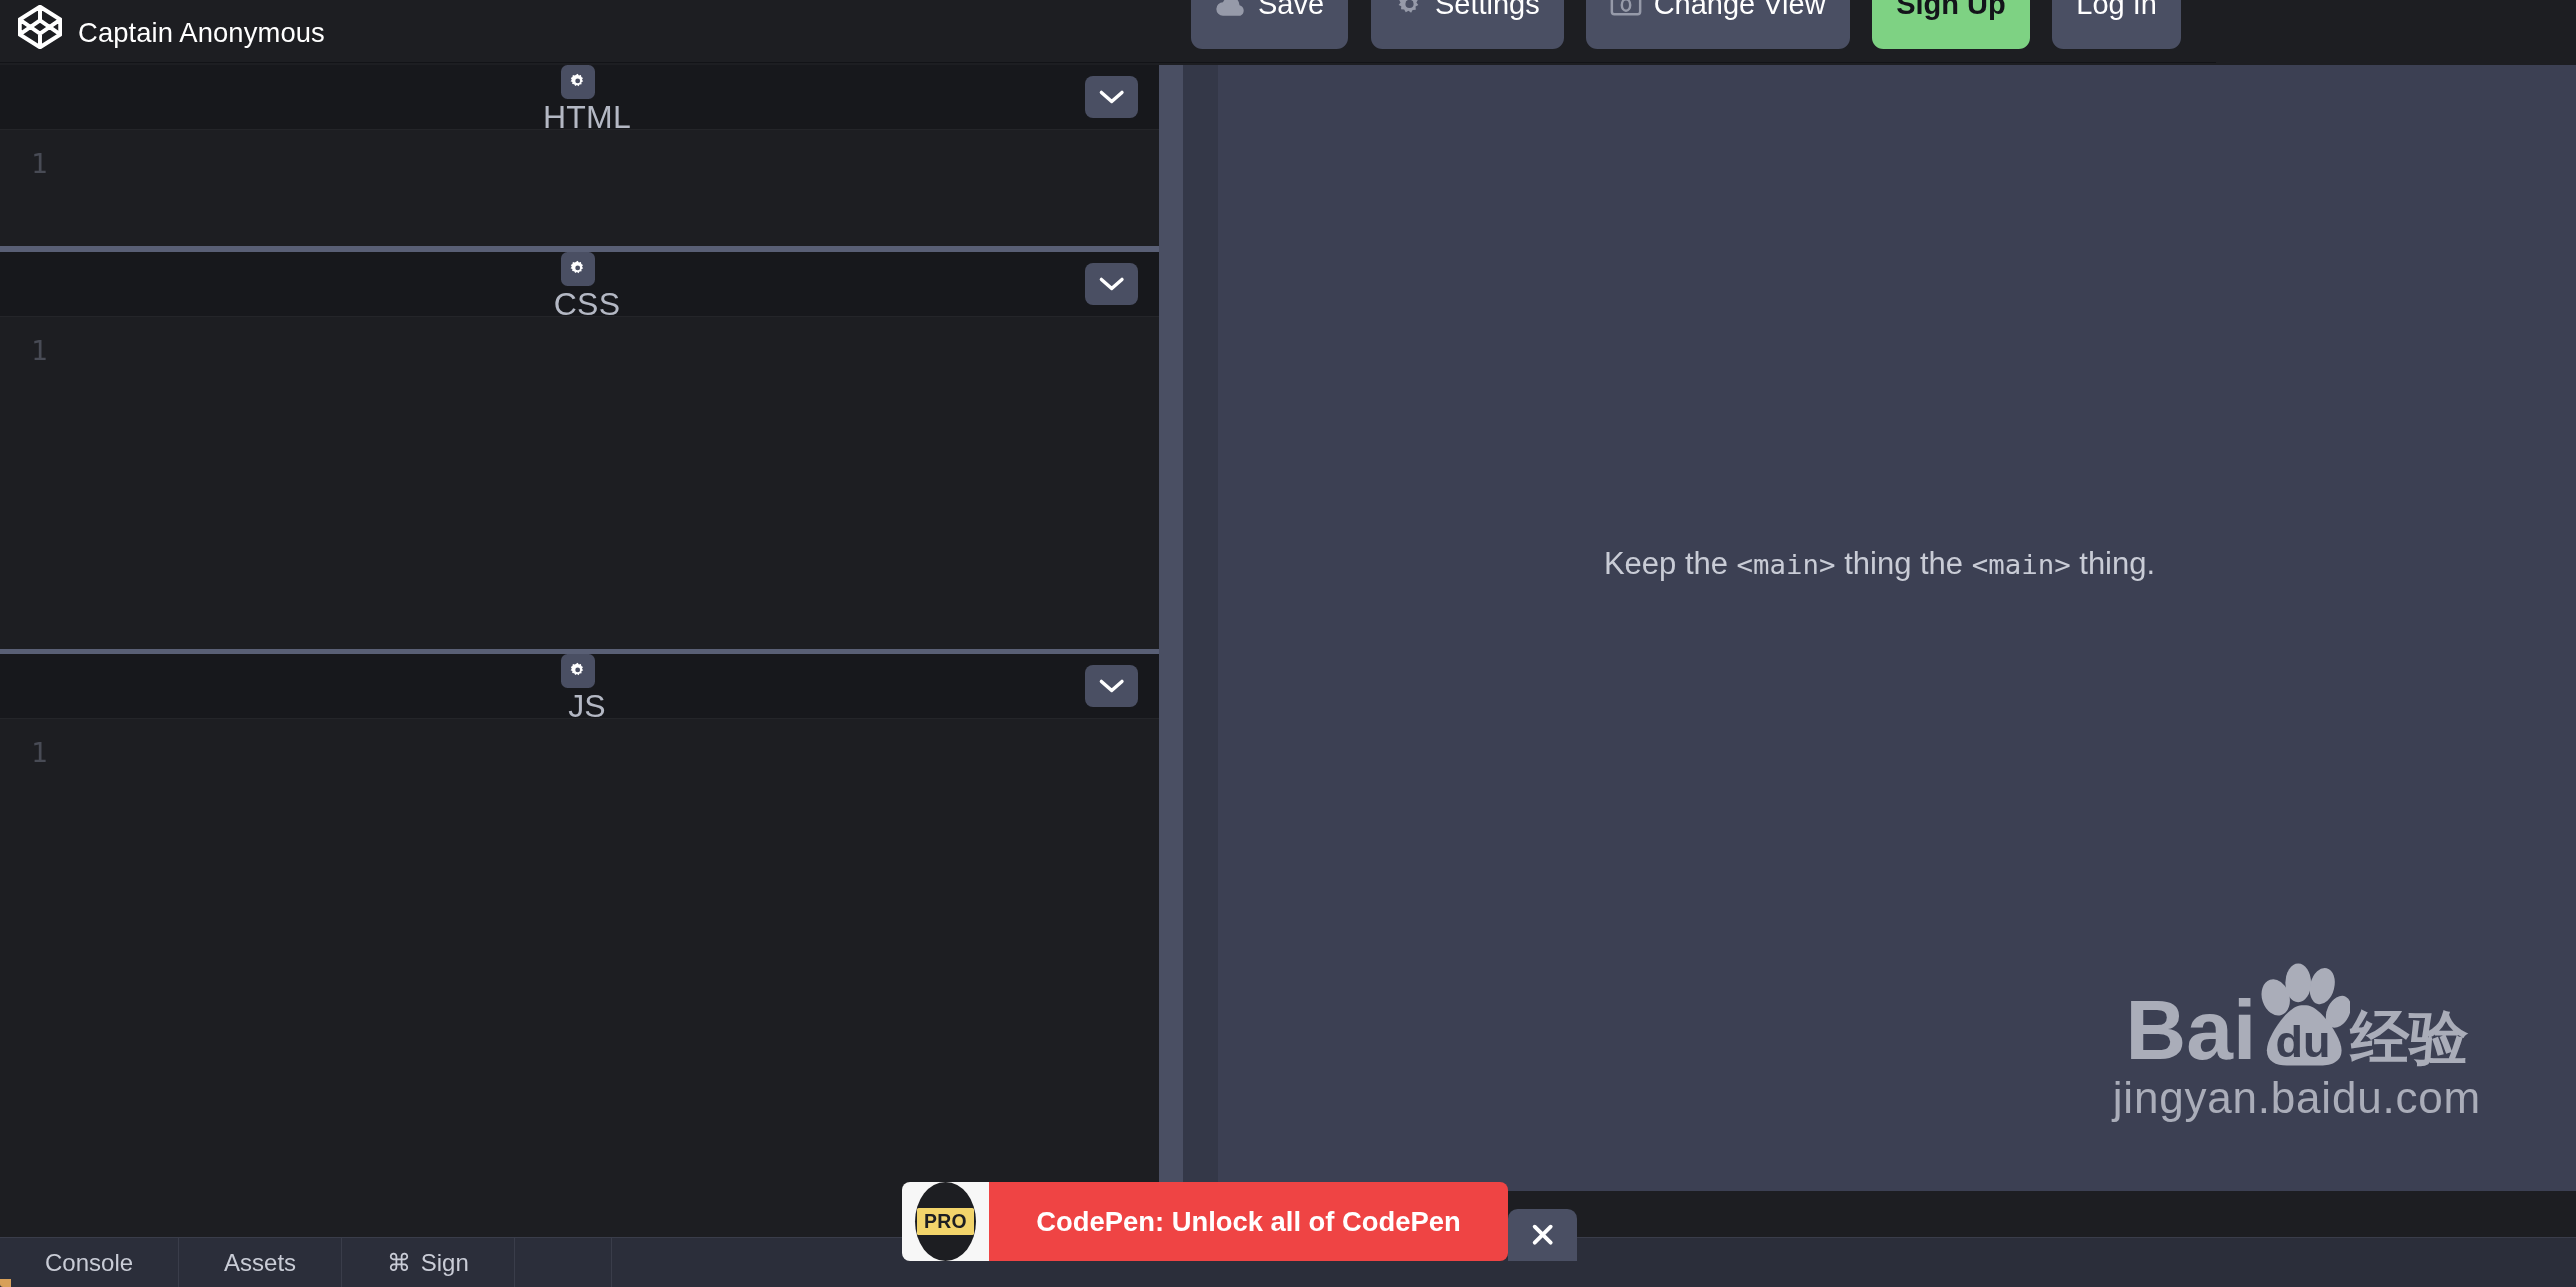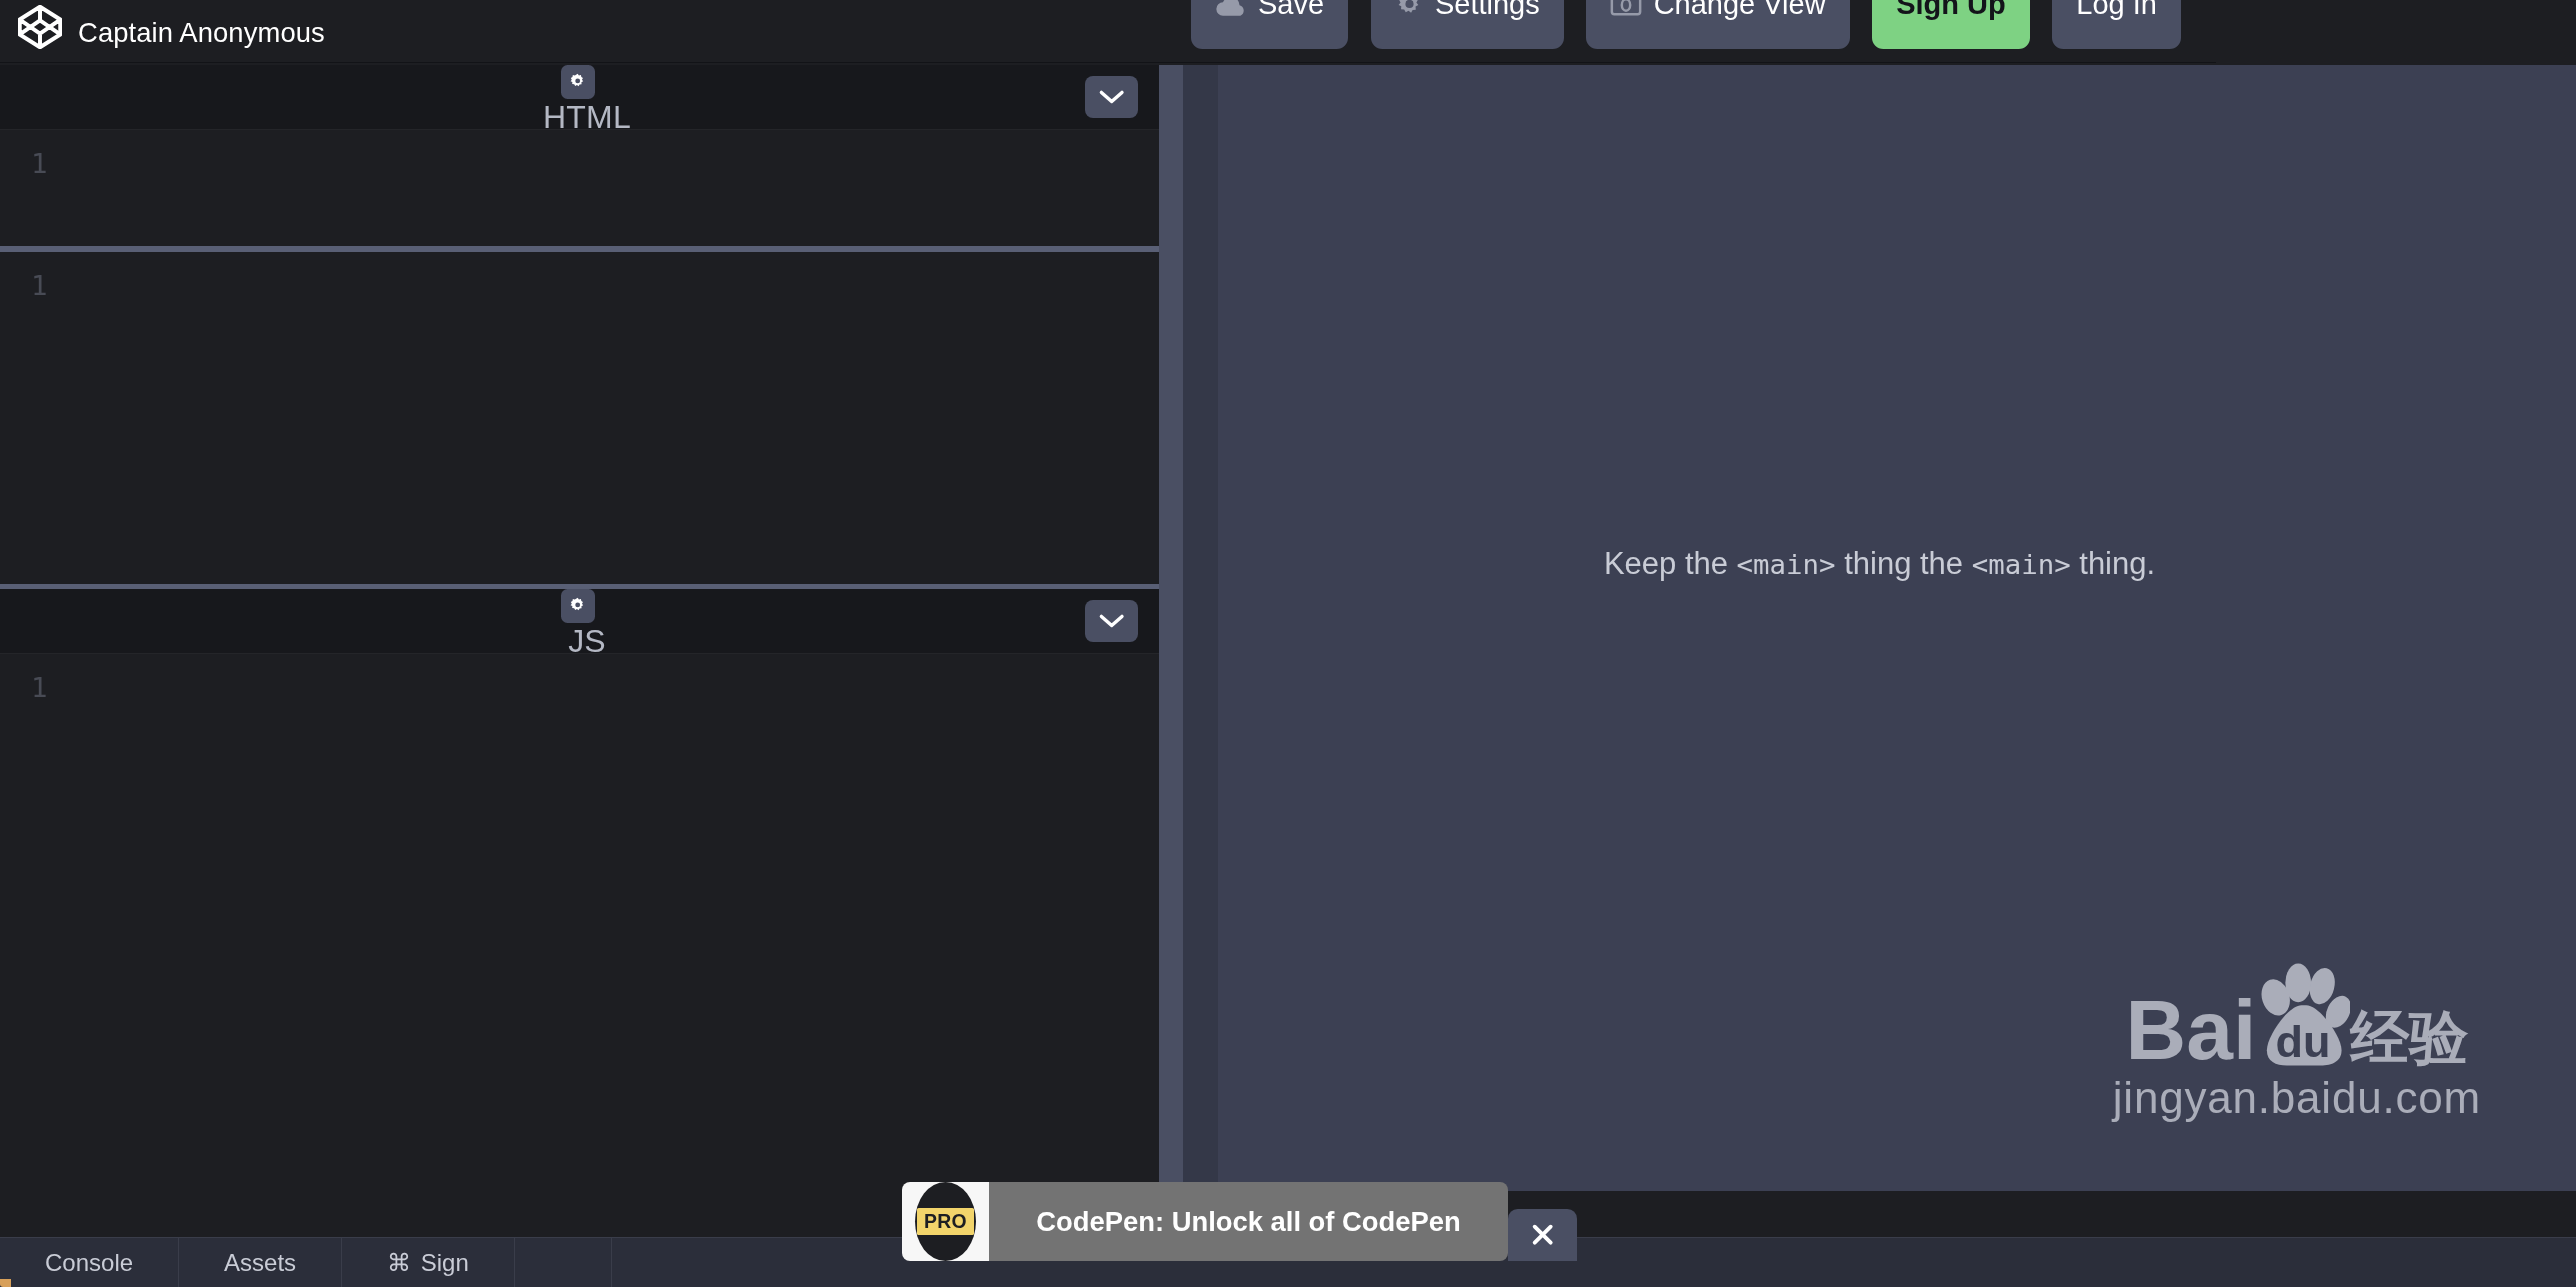--- a/index.html
+++ b/index.html
@@ -151,21 +151,21 @@
     width:61px; height:79px; border-radius:50%;
     background:#1d1e22;
     display:flex; align-items:center; justify-content:center;
   }
   #pro-chip {
     background:#f2d46b; color:#1d1e22;
     font-size:19.4px; font-weight:bold; letter-spacing:0.4px;
     padding:2.4px 7.3px; border-radius:1.6px;
   }
   #pro-body {
-    flex:1; background:#737373;
+    flex:1; background:#ef4444;
     display:flex; align-items:center; justify-content:center;
     border-top-right-radius:8px; border-bottom-right-radius:8px;
   }
   #pro-text { font-size:27.4px; color:#fff; font-weight:bold; }
   #pro-close {
     position:absolute; left:606px; bottom:0;
     width:69px; height:52px;
     background:#4a4f63;
     border-top-left-radius:9.7px; border-top-right-radius:9.7px;
     display:flex; align-items:center; justify-content:center;
@@ -249,20 +249,34 @@
         </div>
       </div>
       <div class="pane-body">
         <span class="gutter-num">1</span>
       </div>
     </div>
 
     <div class="pane-divider"></div>
 
     <div class="pane" id="pane-css">
+      <div class="pane-head">
+        <div class="gear-box">
+          <svg width="19.4" height="19.4" viewBox="0 0 24 24">
+            <path d="M12 2.2l1.5 2 2.5-.5.5 2.5 2 1.2-1.2 2.2 1.5 2-2.2 1.2.2 2.5-2.5.2-1.2 2.2-2-1.5-2.2 1.2-1.2-2.2-2.5-.2.2-2.5L3.2 11.6l1.5-2L3.5 7.4l2-1.2L6 3.7l2.5.5z" fill="#ffffff"></path>
+            <circle cx="12" cy="11" r="3" fill="#4a4f63"></circle>
+          </svg>
+        </div>
+        <span class="pane-title">CSS</span>
+        <div class="collapse-btn">
+          <svg width="27.4" height="18" viewBox="0 0 24 14">
+            <path d="M3 3l9 8 9-8" fill="none" stroke="#ffffff" stroke-width="3" stroke-linecap="round" stroke-linejoin="round"></path>
+          </svg>
+        </div>
+      </div>
       <div class="pane-body">
         <span class="gutter-num">1</span>
       </div>
     </div>
 
     <div class="pane-divider"></div>
 
     <div class="pane" id="pane-js">
       <div class="pane-head">
         <div class="gear-box">

